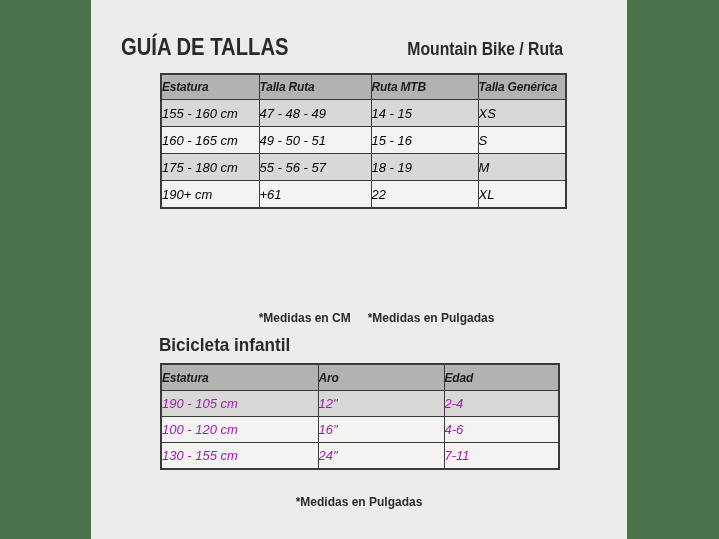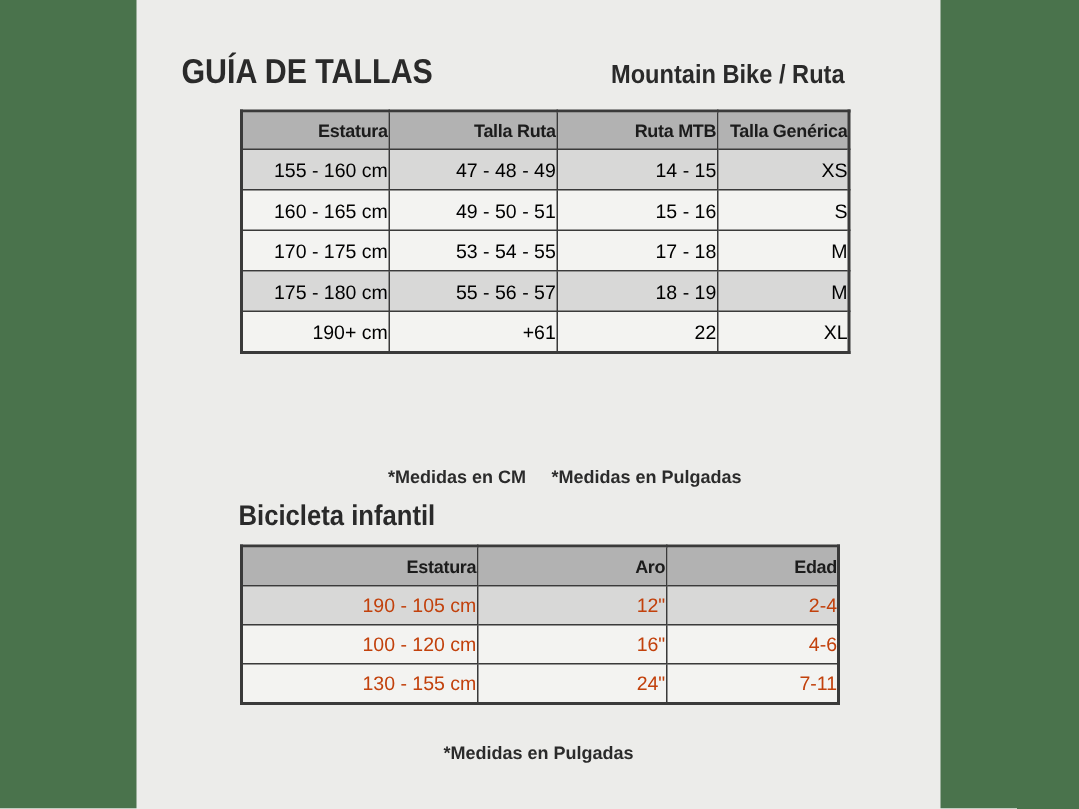--- a/index.html
+++ b/index.html
@@ -37,31 +37,31 @@
 
   table.size-table {
     position: absolute; border-collapse: collapse; table-layout: fixed;
     border: 2px solid #3a3a3a;
   }
   table.main-table { left: 160px; top: 73px; width: 405px; }
   table.kids-table { left: 160px; top: 363px; width: 398px; }
 
   .size-table th, .size-table td {
     border: 1px solid #3a3a3a;
-    text-align: right; vertical-align: middle;
-    padding: 0; overflow: hidden;
+    text-align: left; vertical-align: middle;
+    padding: 0; overflow: hidden; font-style: italic;
   }
   .size-table th {
     background: #b2b2b2; color: #1c1c1c;
     font-size: 12px; font-weight: bold; letter-spacing: -0.2px;
     white-space: nowrap; height: 24px;
   }
   .main-table td { height: 26px; font-size: 13px; color: #000000; white-space: nowrap; }
   .kids-table th { height: 25px; }
-  .kids-table td { height: 25px; font-size: 13px; color: #c2410c; white-space: nowrap; }
+  .kids-table td { height: 25px; font-size: 13px; color: #a21caf; white-space: nowrap; }
 
   tr.row-gray td  { background: #d8d8d7; }
   tr.row-light td { background: #f3f3f1; }
 
   .main-footnotes {
     position: absolute; left: 160px; top: 311px; width: 405px;
     display: flex; justify-content: center; gap: 17px;
     transform: translateX(14px);
     font-size: 12px; font-weight: bold; color: #2b2b2b; white-space: nowrap;
   }
@@ -100,26 +100,20 @@
       <td>155 - 160 cm</td>
       <td>47 - 48 - 49</td>
       <td>14 - 15</td>
       <td>XS</td>
     </tr>
     <tr class="row-light">
       <td>160 - 165 cm</td>
       <td>49 - 50 - 51</td>
       <td>15 - 16</td>
       <td>S</td>
-    </tr>
-    <tr class="row-light">
-      <td>170 - 175 cm</td>
-      <td>53 - 54 - 55</td>
-      <td>17 - 18</td>
-      <td>M</td>
     </tr>
     <tr class="row-gray">
       <td>175 - 180 cm</td>
       <td>55 - 56 - 57</td>
       <td>18 - 19</td>
       <td>M</td>
     </tr>
     <tr class="row-light">
       <td>190+ cm</td>
       <td>+61</td>

